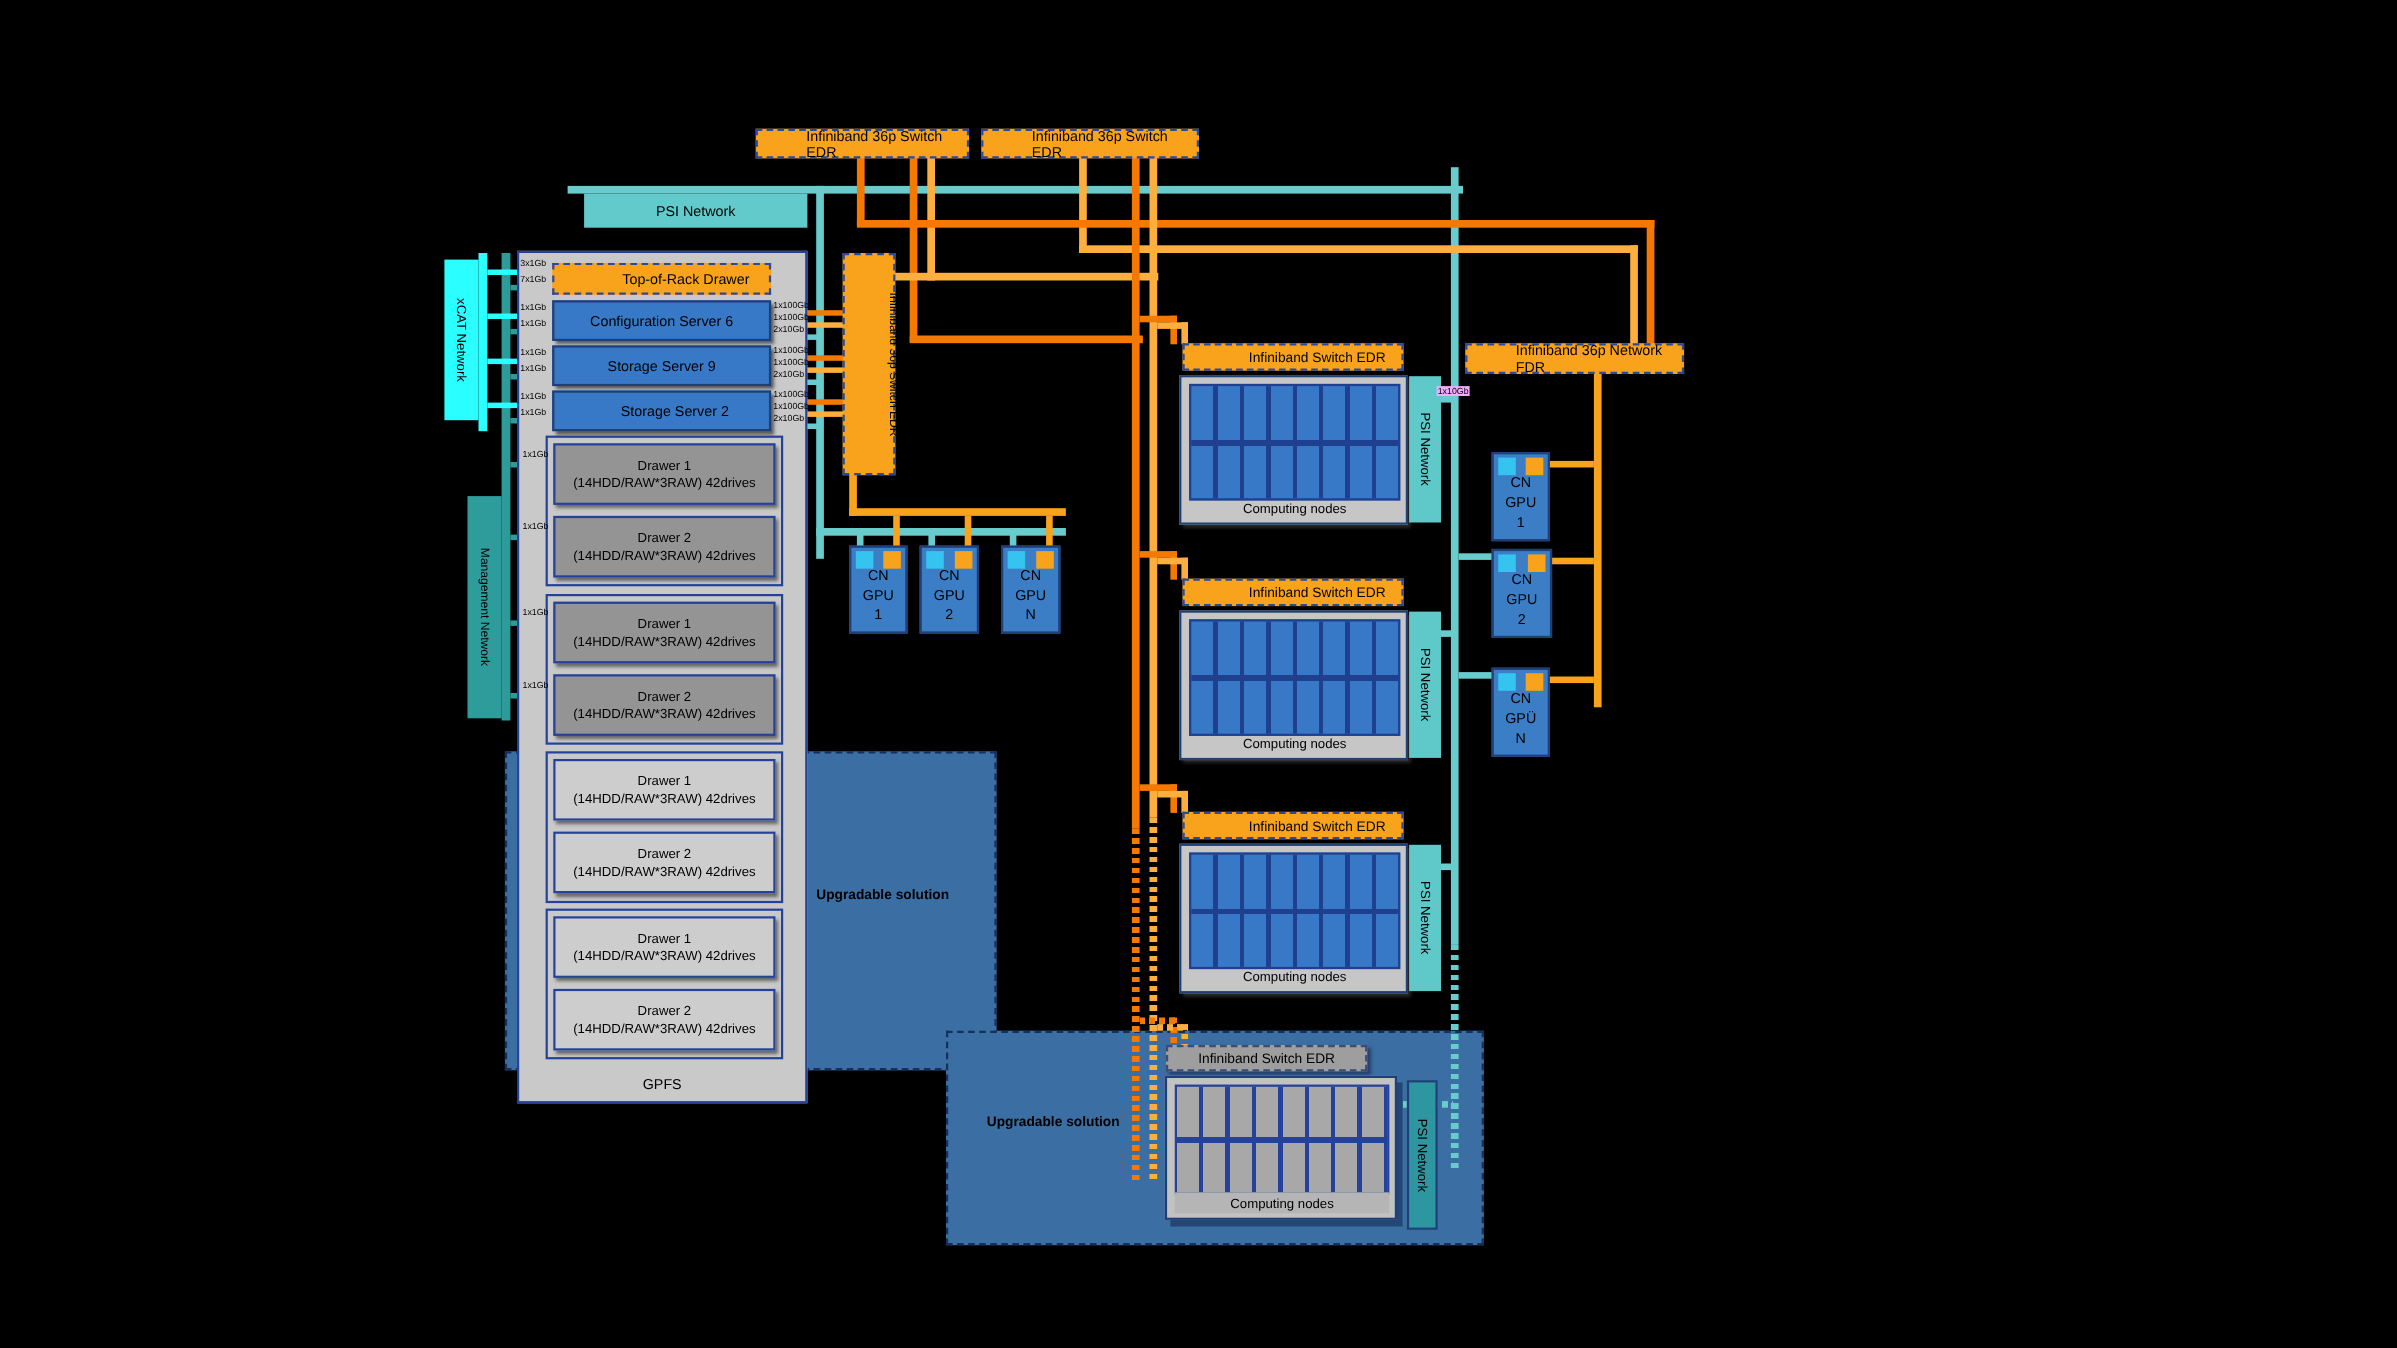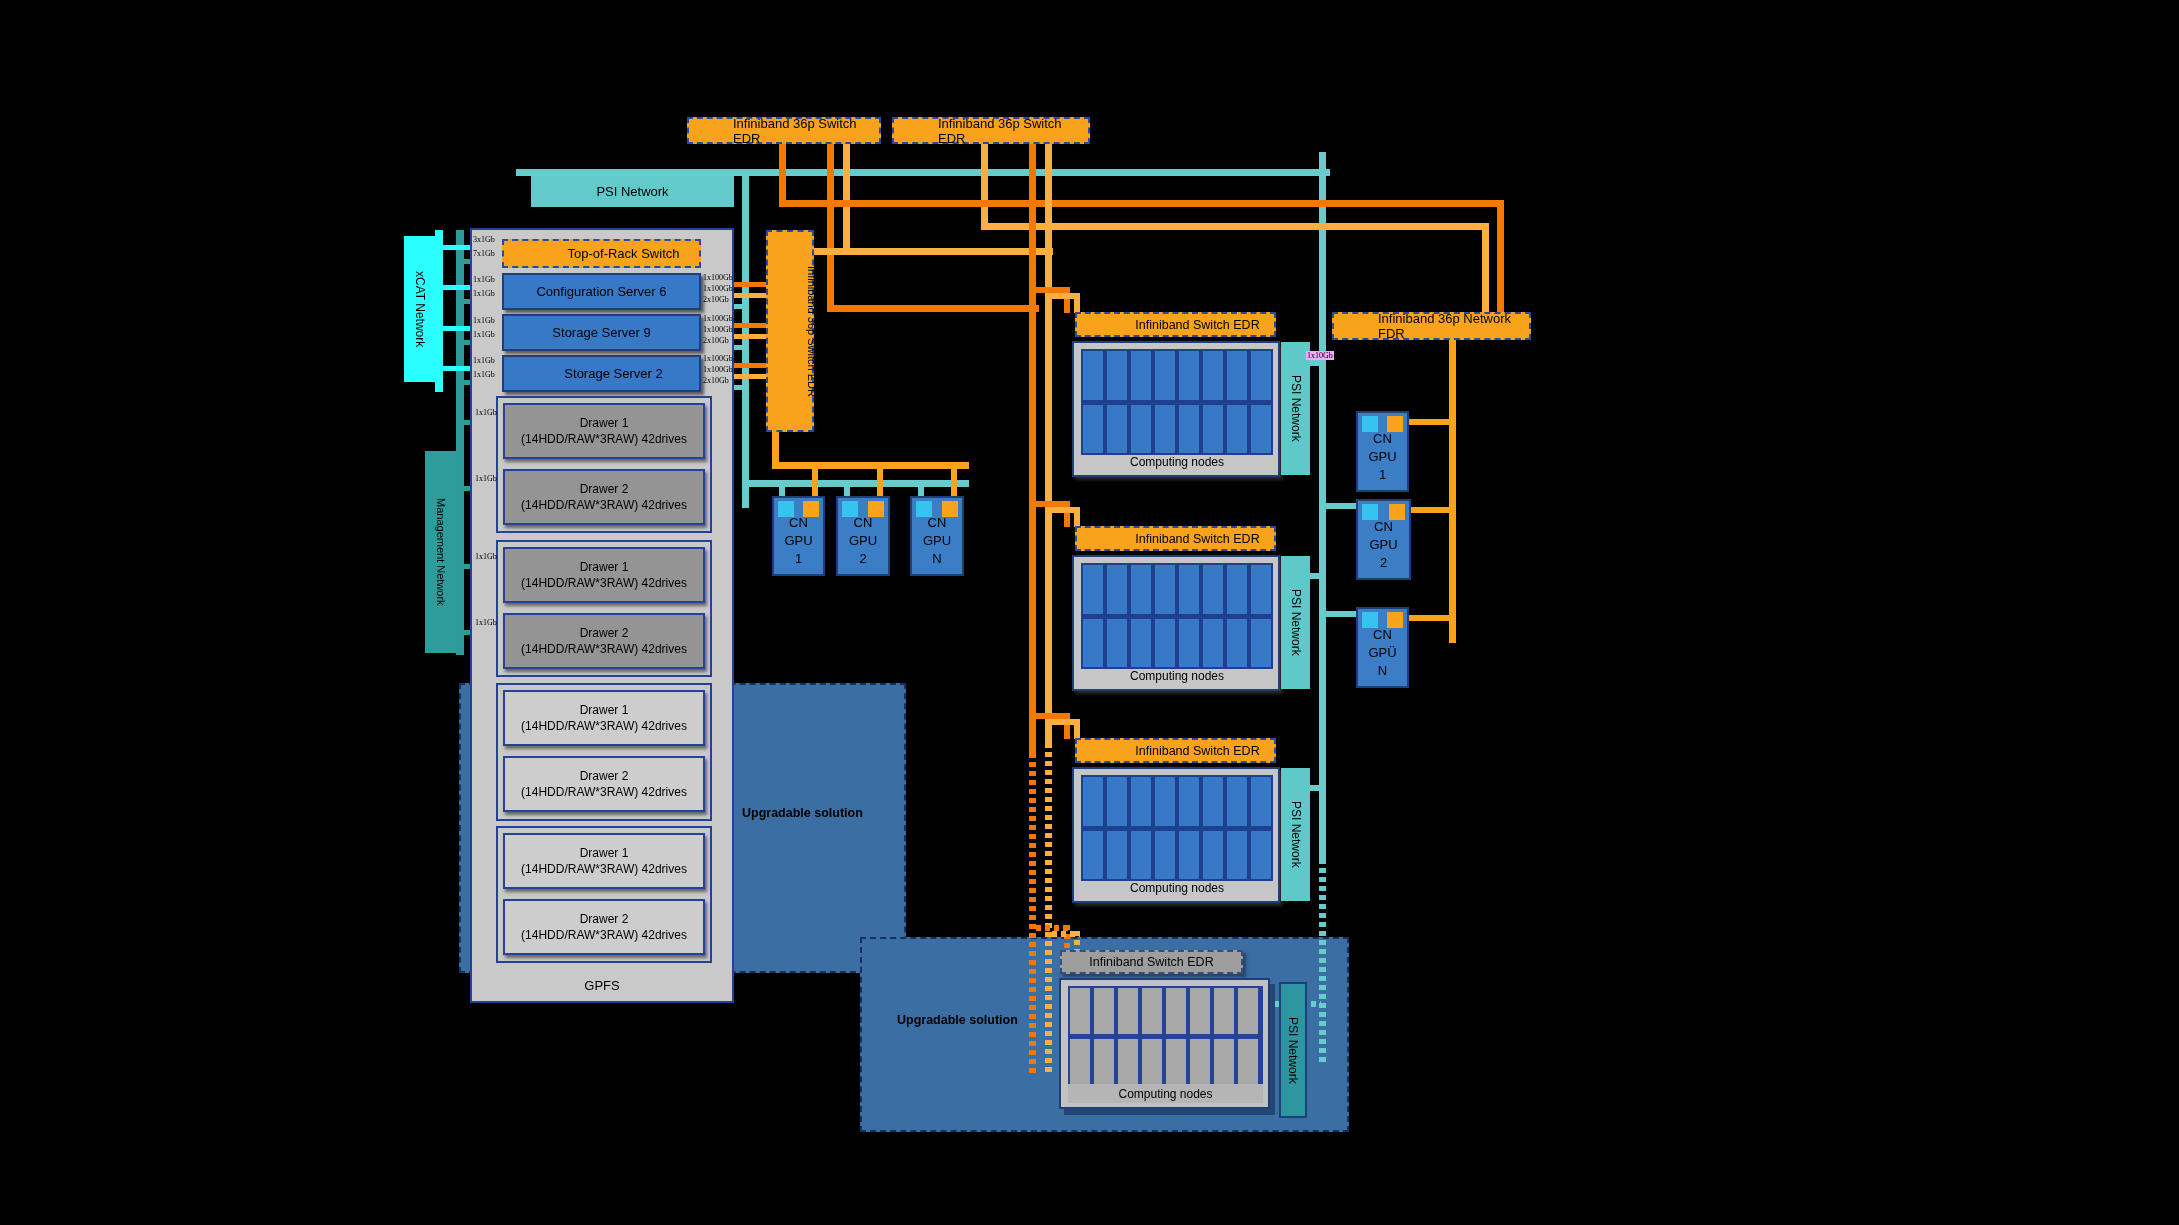--- a/index.html
+++ b/index.html
@@ -6,21 +6,21 @@
   .stage{position:relative;width:2179px;height:1225px;background:#000;overflow:hidden;
          font-family:"Liberation Sans",sans-serif;color:#000;}
   .w{position:absolute;z-index:2;}
   .pnl{position:absolute;z-index:1;background:#3B6EA2;border:2px dashed #16305e;}
   .bx{position:absolute;z-index:3;box-sizing:border-box;}
   .obox{background:#F9A21B;border:2px dashed #2B4A9B;display:flex;align-items:center;justify-content:center;
         font-size:13px;padding-left:44px;}
   .blue{background:#3779C6;border:2px solid #1F3F77;display:flex;align-items:center;justify-content:center;
         font-size:13px;box-shadow:3px 3px 3px rgba(70,70,70,.85);}
   .vt{writing-mode:vertical-rl;text-align:center;display:flex;align-items:center;justify-content:center;}
-  .chip{position:absolute;z-index:4;font-size:8px;line-height:9px;white-space:nowrap;color:#000;font-family:Liberation Serif, serif;}
+  .chip{position:absolute;z-index:4;font-size:8px;line-height:9px;white-space:nowrap;color:#000;}
   .drawer{position:absolute;z-index:4;border:2px solid #24429A;box-shadow:2px 3px 3px rgba(60,60,60,.7);
           display:flex;flex-direction:column;align-items:center;justify-content:center;
           font-size:12px;line-height:16px;text-align:center;box-sizing:border-box;}
   .grp{position:absolute;z-index:3;border:2px solid #24429A;box-sizing:border-box;}
   .grid{position:absolute;z-index:3;background:#C6C6C6;border:2px solid #1F3F77;box-sizing:border-box;
         box-shadow:3px 3px 3px rgba(80,80,80,.5);}
   .cells{position:absolute;left:7px;top:6px;width:192px;height:106px;border:2px solid #1F3F8F;box-sizing:border-box;}
   .cells-blue{background:
       linear-gradient(180deg, rgba(0,0,0,0) 0 49px, #1F3F8F 49px 54px, rgba(0,0,0,0) 54px),
       repeating-linear-gradient(90deg, rgba(0,0,0,0) 0 20px, #1F3F8F 20px 24px),
@@ -147,21 +147,21 @@
   <div class="bx obox" style="left:892px;top:117px;width:198px;height:27px;">Infiniband 36p Switch EDR</div>
 
   <div class="bx" style="left:531px;top:176px;width:203px;height:31px;background:#62CACA;display:flex;align-items:center;justify-content:center;font-size:13px;">PSI Network</div>
 
   <div class="bx vt" style="left:404px;top:236px;width:31px;height:146px;background:#2AFEFE;font-size:12px;">xCAT Network</div>
   <div class="bx vt" style="left:425px;top:451px;width:31px;height:202px;background:#2F9C9C;font-size:11px;">Management Network</div>
 
   <div class="bx" style="left:470px;top:228px;width:264px;height:775px;background:#C9C9C9;border:2px solid #24429A;z-index:2;"></div>
   <div class="bx" style="left:470px;top:972px;width:264px;height:26px;display:flex;align-items:center;justify-content:center;font-size:13px;z-index:4;">GPFS</div>
 
-  <div class="bx obox" style="left:502px;top:239px;width:199px;height:29px;z-index:4;">Top-of-Rack Switch</div>
+  <div class="bx obox" style="left:502px;top:239px;width:199px;height:29px;z-index:4;">Top-of-Rack Drawer</div>
   <div class="bx blue" style="left:502px;top:273px;width:199px;height:37px;z-index:4;">Configuration Server 6</div>
   <div class="bx blue" style="left:502px;top:314px;width:199px;height:37px;z-index:4;">Storage Server 9</div>
   <div class="bx blue" style="left:502px;top:355px;width:199px;height:37px;z-index:4;padding-left:24px;">Storage Server 2</div>
 
   <div class="chip" style="left:473px;top:235px;">3x1Gb</div>
   <div class="chip" style="left:473px;top:249px;">7x1Gb</div>
   <div class="chip" style="left:473px;top:275px;">1x1Gb</div>
   <div class="chip" style="left:473px;top:289px;">1x1Gb</div>
   <div class="chip" style="left:473px;top:316px;">1x1Gb</div>
   <div class="chip" style="left:473px;top:330px;">1x1Gb</div>

